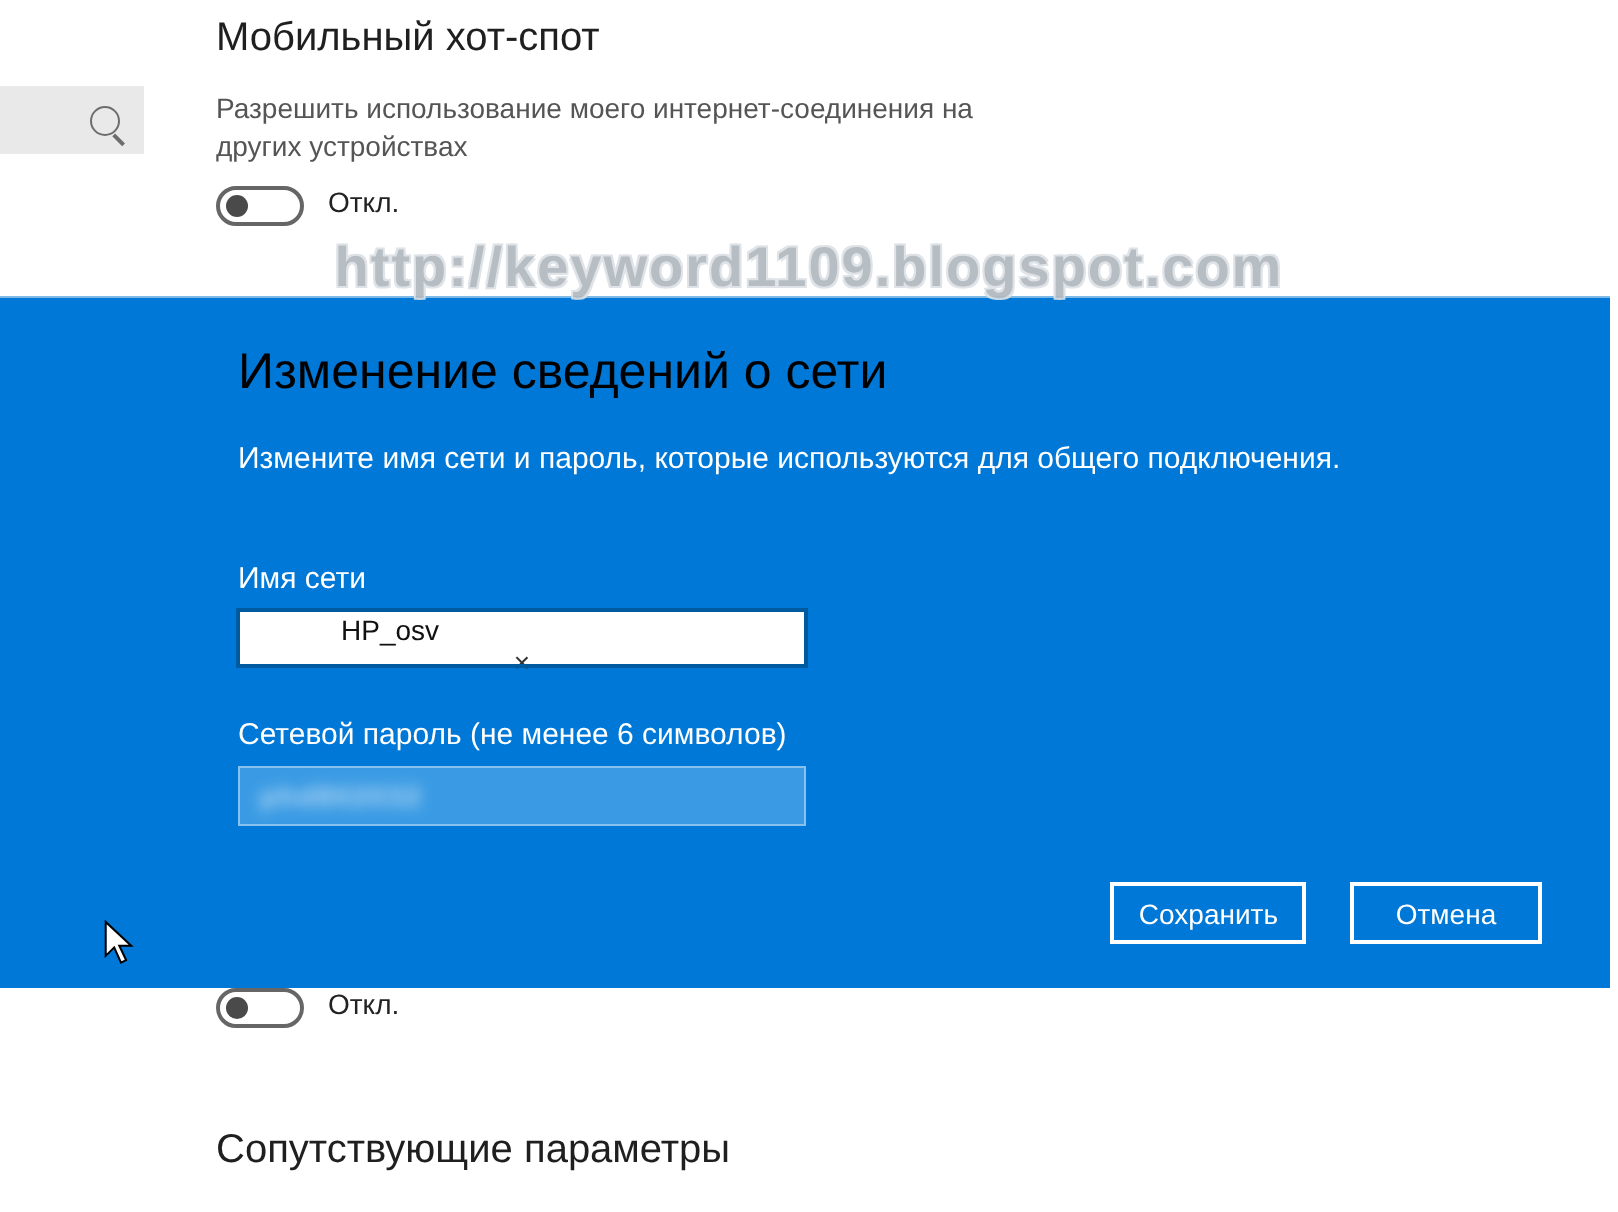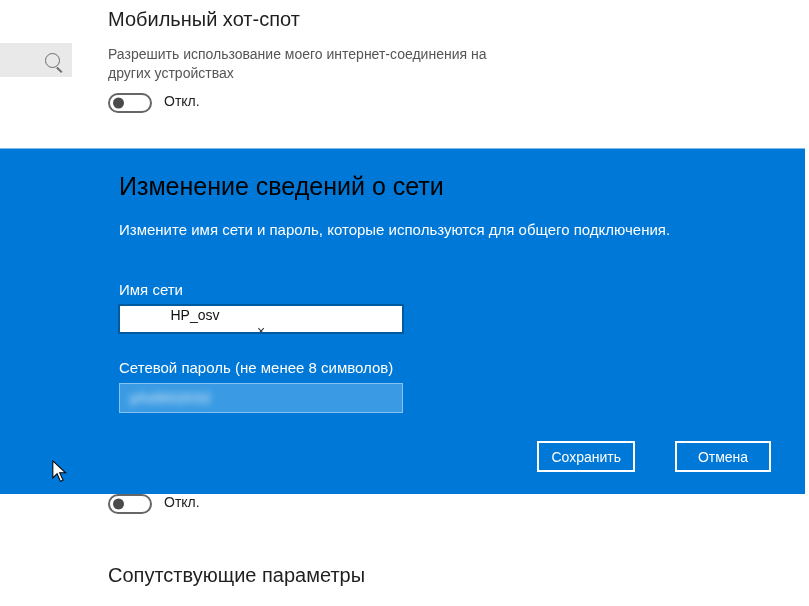--- a/index.html
+++ b/index.html
@@ -197,21 +197,21 @@
     filter: blur(3.5px);
     color: #b9daf4;
     font-weight: 700;
   }
 
   .dialog-buttons {
     position: absolute;
     right: 34px;
     bottom: 22px;
     display: flex;
-    gap: 40px;
+    gap: 22px;
   }
   .dbtn {
     min-width: 96px;
     height: 31px;
     background: #0078d7;
     border: 2px solid #fff;
     color: #fff;
     font-size: 14px;
     font-family: inherit;
     cursor: pointer;
@@ -253,32 +253,33 @@
 
   <h2 class="section-title">Мобильный хот-спот</h2>
   <p class="section-desc">Разрешить использование моего интернет-соединения на других устройствах</p>
   <div class="toggle-row">
     <div class="toggle">
       <div class="knob"></div>
     </div>
     <span class="toggle-label">Откл.</span>
   </div>
 
+  <div class="watermark">http://keyword1109.blogspot.com</div>
 
   <div class="dialog">
     <div class="dialog-title">Изменение сведений о сети</div>
     <div class="dialog-desc">Измените имя сети и пароль, которые используются для общего подключения.</div>
 
     <div class="field-label">Имя сети</div>
     <div class="text-input-wrap focused">
       <input type="text" class="text-input" value="HP_osv" style="">
       <span class="clear-x">×</span>
     </div>
 
-    <div class="pwd-label">Сетевой пароль (не менее 8 символов)</div>
+    <div class="pwd-label">Сетевой пароль (не менее 6 символов)</div>
     <div class="pwd-box">
       <span class="pwd-blur">phd802032</span>
     </div>
 
     <div class="dialog-buttons">
       <button class="dbtn">Сохранить</button>
       <button class="dbtn">Отмена</button>
     </div>
   </div>
 

